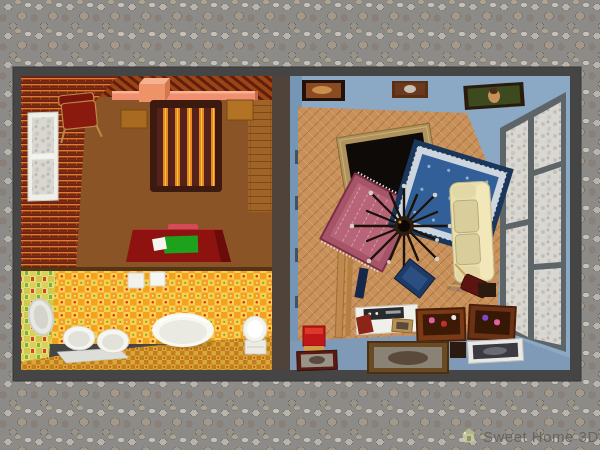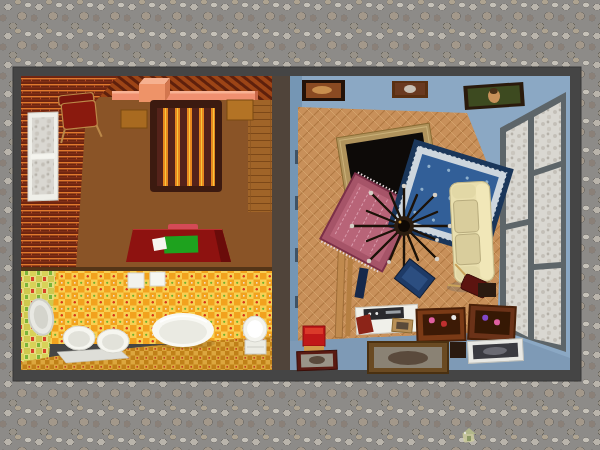--- a/index.html
+++ b/index.html
@@ -350,14 +350,15 @@
     </g>
   </svg>
 
   <div class="watermark">
     <svg class="wm-logo" width="18" height="18" viewBox="0 0 18 18">
       <rect x="3" y="5" width="11" height="10" rx="2" fill="#cfcf9f" transform="rotate(-8 9 10)"></rect>
       <polygon points="2,7 9,1 16,7" fill="#b8bf8a"></polygon>
       <rect x="7" y="9" width="4" height="5" fill="#8a9a5e"></rect>
       <circle cx="5" cy="6" r="1.2" fill="#f2f2e6"></circle>
     </svg>
+    <span>Sweet Home 3D</span>
   </div>
 </div>
 
 </body></html>

